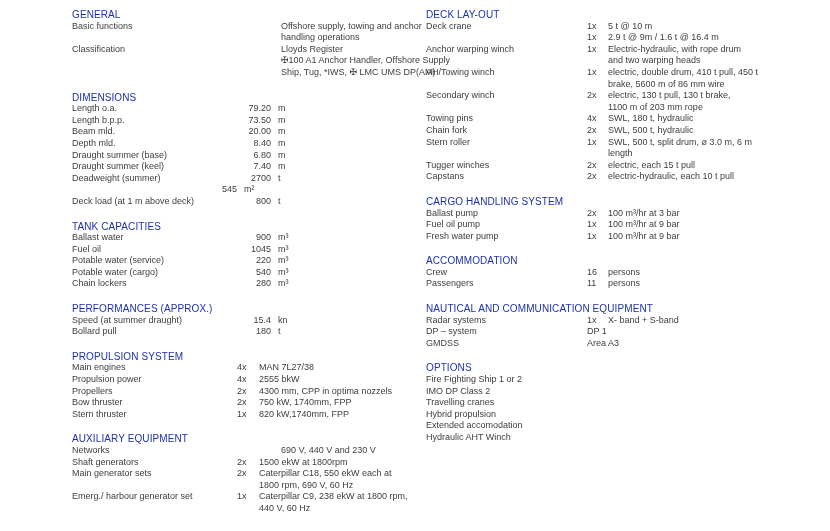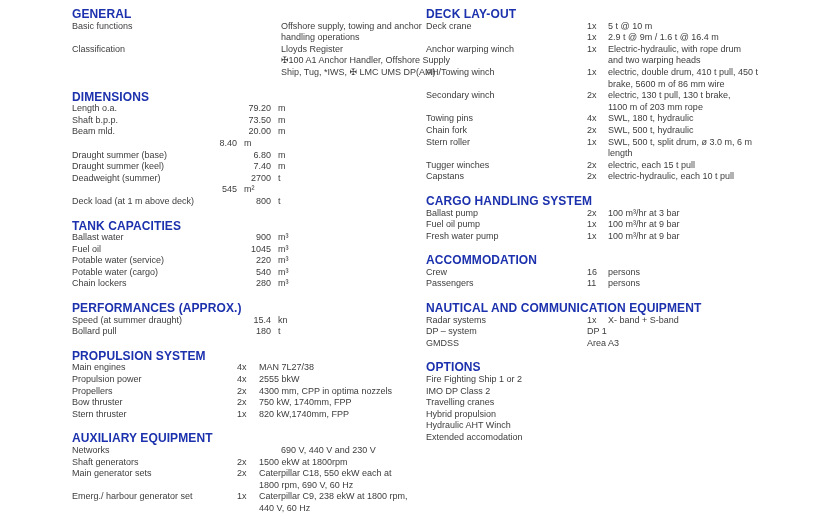--- a/index.html
+++ b/index.html
@@ -13,23 +13,23 @@
     color: #3d3d3d;
     overflow: hidden;
     position: relative;
   }
   .col { position: absolute; top: 9px; }
   .col.left  { left: 72px;  width: 378px; }
   .col.right { left: 426px; width: 376px; }
   .sec { margin: 0 0 13px 0; }
   h2 {
     margin: 0;
-    font-size: 12px;
+    font-size: 10px;
     line-height: 11.6px;
-    font-weight: 700;
+    font-weight: 400;
     color: #1c31ad;
     letter-spacing: 0.1px;
   }
   .row { display: grid; }
   
   .left .row.t { grid-template-columns: 165px 1fr; gap: 44px; }
   .left .row.n { grid-template-columns: 165px 34px 1fr; }
   .left .row.q { grid-template-columns: 165px 22px 1fr; }
   
   .right .row.t { grid-template-columns: 161px 1fr; }
@@ -60,30 +60,31 @@
   </section>
 
   <section class="sec">
     <h2>DIMENSIONS</h2>
     <div class="row n">
       <span class="lbl">Length o.a.</span>
       <span class="num">79.20</span>
       <span class="unit">m</span>
     </div>
     <div class="row n">
-      <span class="lbl">Shaft b.p.p.</span>
+      <span class="lbl">Length b.p.p.</span>
       <span class="num">73.50</span>
       <span class="unit">m</span>
     </div>
     <div class="row n">
       <span class="lbl">Beam mld.</span>
       <span class="num">20.00</span>
       <span class="unit">m</span>
     </div>
     <div class="row n">
+      <span class="lbl">Depth mld.</span>
       <span class="num">8.40</span>
       <span class="unit">m</span>
     </div>
     <div class="row n">
       <span class="lbl">Draught summer (base)</span>
       <span class="num">6.80</span>
       <span class="unit">m</span>
     </div>
     <div class="row n">
       <span class="lbl">Draught summer (keel)</span>
@@ -323,20 +324,20 @@
     <div class="row p">
       <span class="lbl">IMO DP Class 2</span>
     </div>
     <div class="row p">
       <span class="lbl">Travelling cranes</span>
     </div>
     <div class="row p">
       <span class="lbl">Hybrid propulsion</span>
     </div>
     <div class="row p">
+      <span class="lbl">Extended accomodation</span>
+    </div>
+    <div class="row p">
       <span class="lbl">Hydraulic AHT Winch</span>
     </div>
-    <div class="row p">
-      <span class="lbl">Extended accomodation</span>
-    </div>
   </section>
 
 </div>
 
 </body></html>

